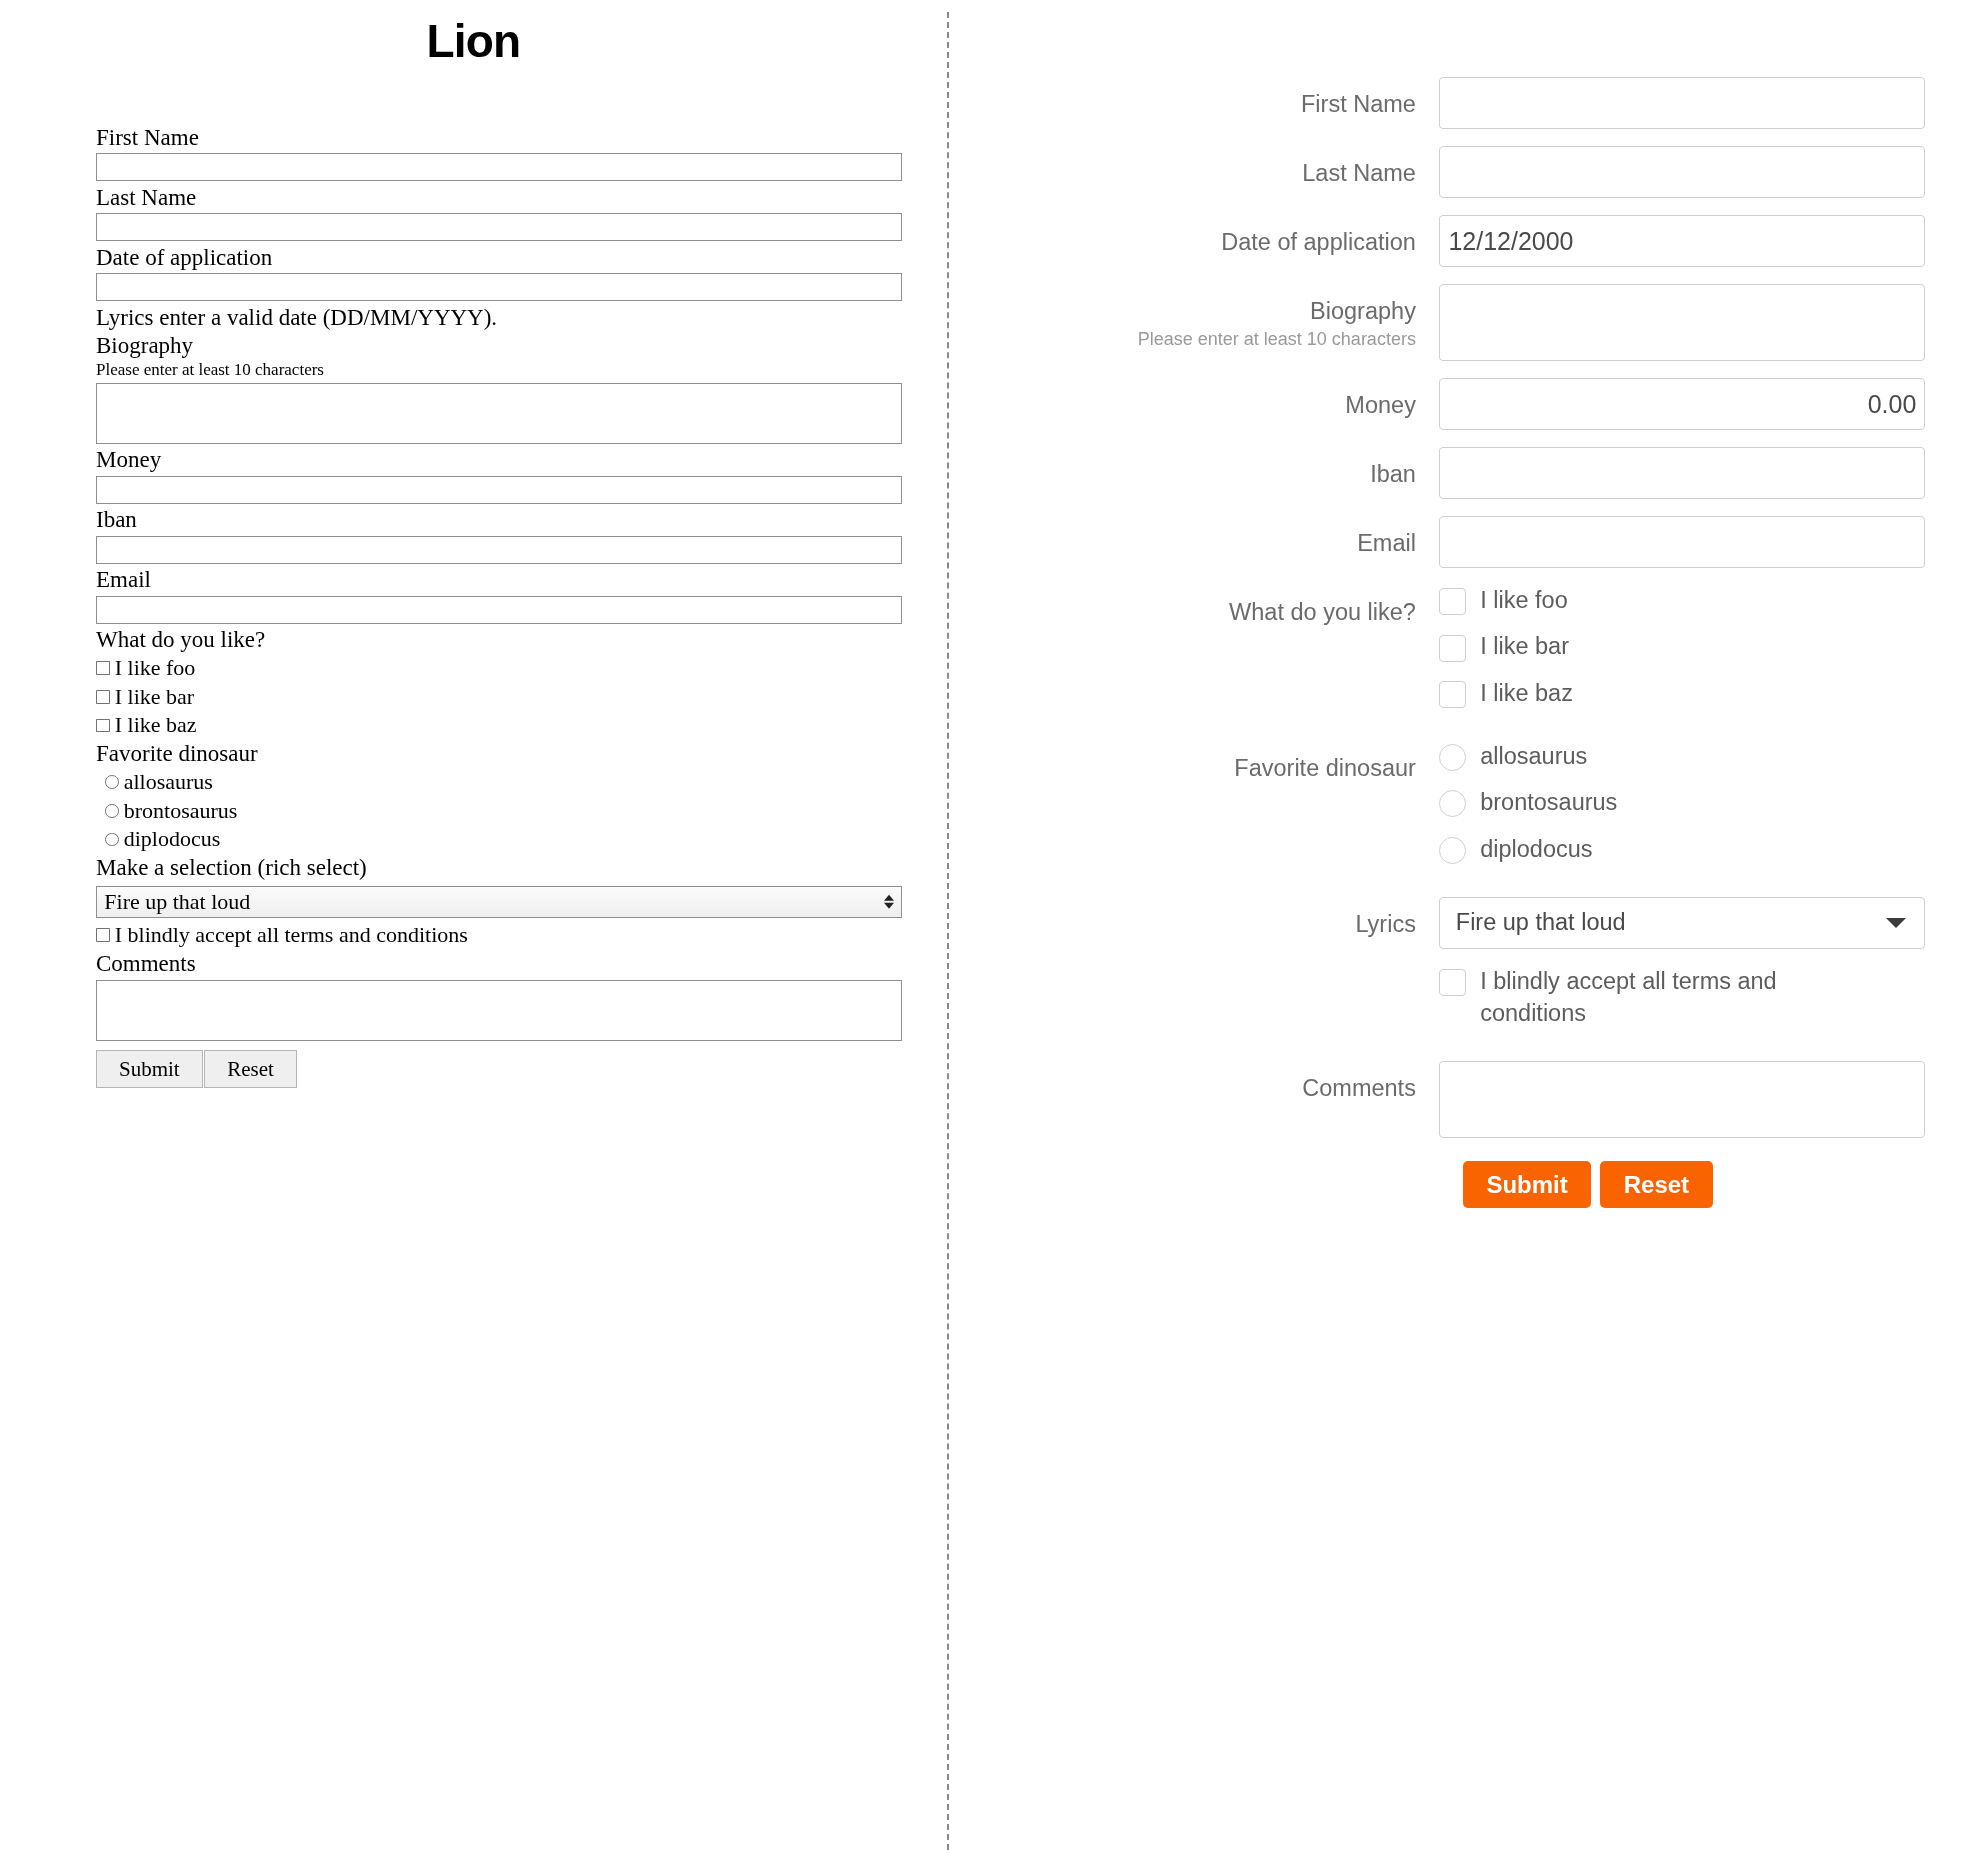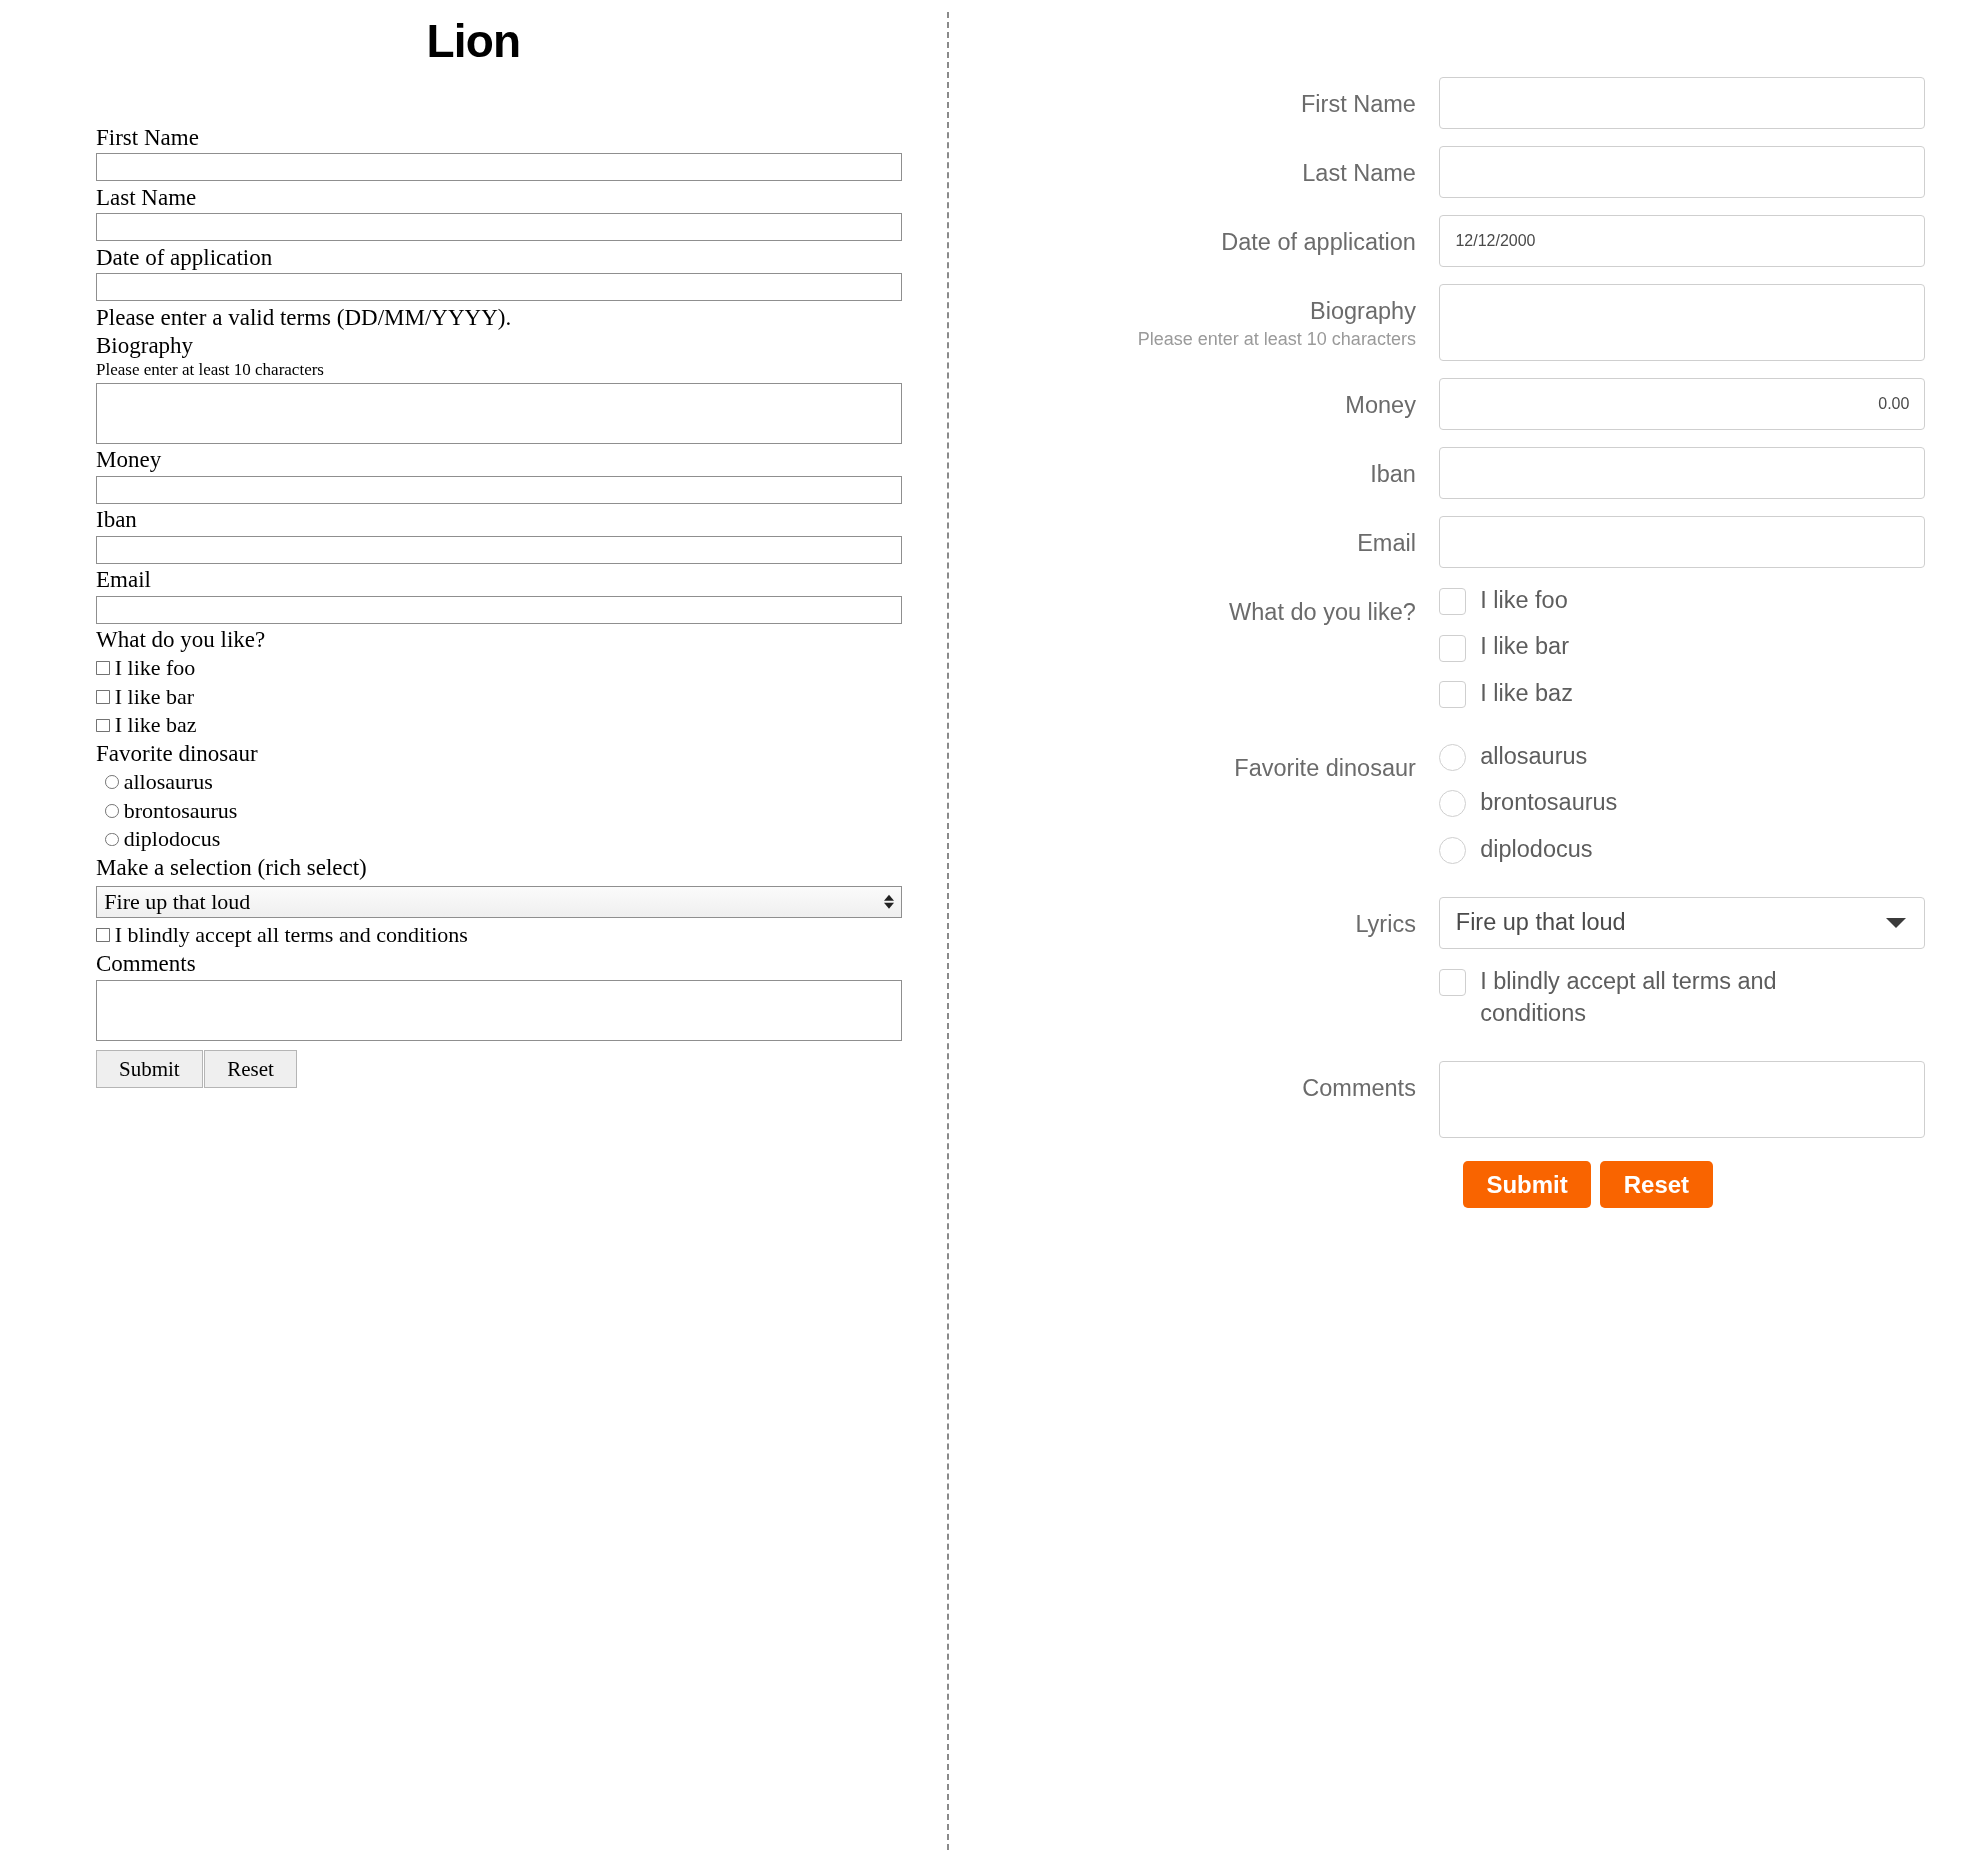--- a/index.html
+++ b/index.html
@@ -200,22 +200,22 @@
     width: 486px;
   }
   .ing-input {
     width: 486px;
     height: 52px;
     border: 0.8px solid #cfcfcf;
     border-radius: 4px;
     background: #fff;
     display: flex;
     align-items: center;
-    padding: 0 15px;
-    font-size: 16px;
+    padding: 0 8px;
+    font-size: 25px;
     color: #4a4a4a;
   }
   .ing-input.right-align { justify-content: flex-end; }
   .ing-textarea {
     width: 486px;
     height: 77px;
     border: 0.8px solid #cfcfcf;
     border-radius: 4px;
     background: #fff;
   }
@@ -301,21 +301,21 @@
     <form class="native-form">
 
       <label class="nf-label">First Name</label>
       <div class="nf-input"></div>
 
       <label class="nf-label">Last Name</label>
       <div class="nf-input"></div>
 
       <label class="nf-label">Date of application</label>
       <div class="nf-input"></div>
-      <span class="nf-label">Please enter a valid terms (DD/MM/YYYY).</span>
+      <span class="nf-label">Lyrics enter a valid date (DD/MM/YYYY).</span>
 
       <label class="nf-label">Biography</label>
       <span class="nf-help">Please enter at least 10 characters</span>
       <div class="nf-textarea"></div>
 
       <label class="nf-label">Money</label>
       <div class="nf-input"></div>
 
       <label class="nf-label">Iban</label>
       <div class="nf-input"></div>

